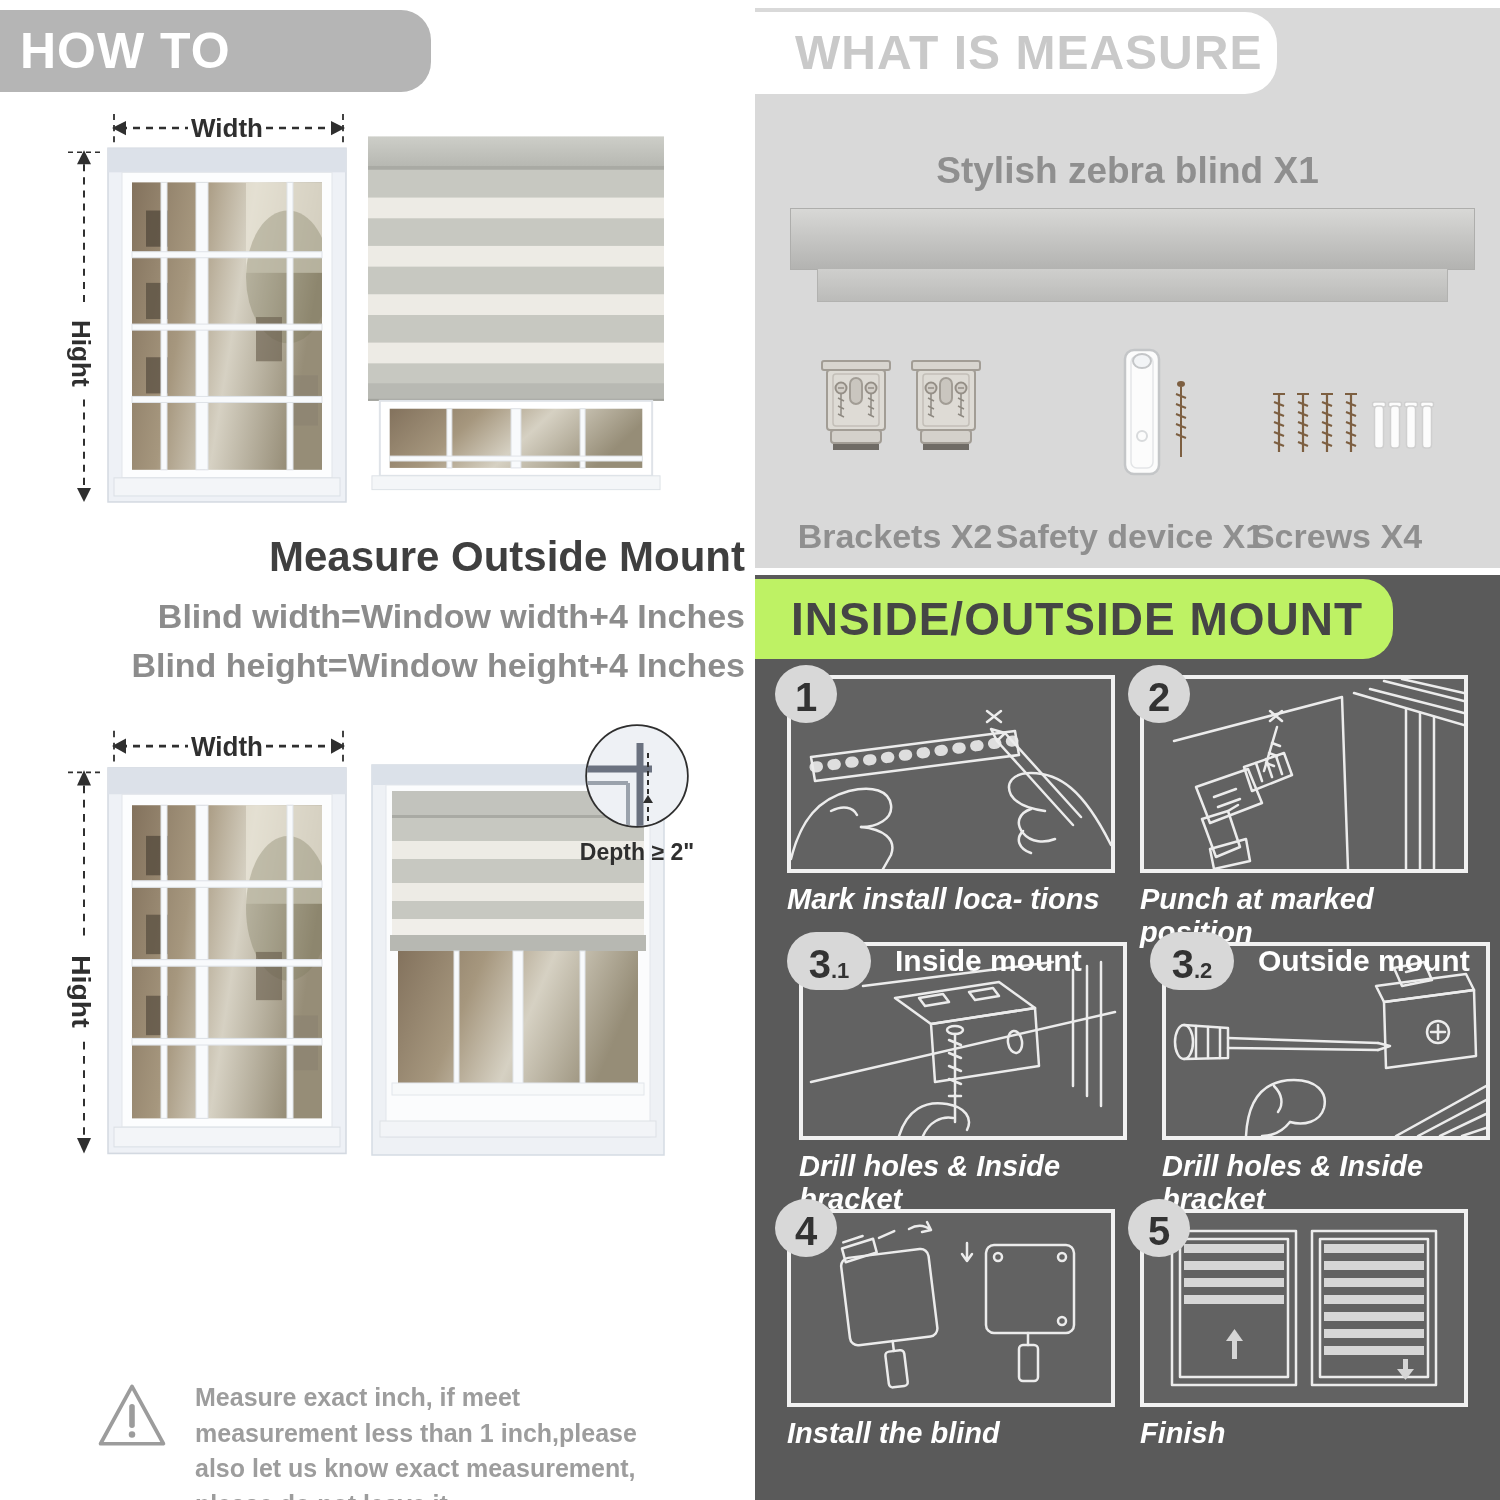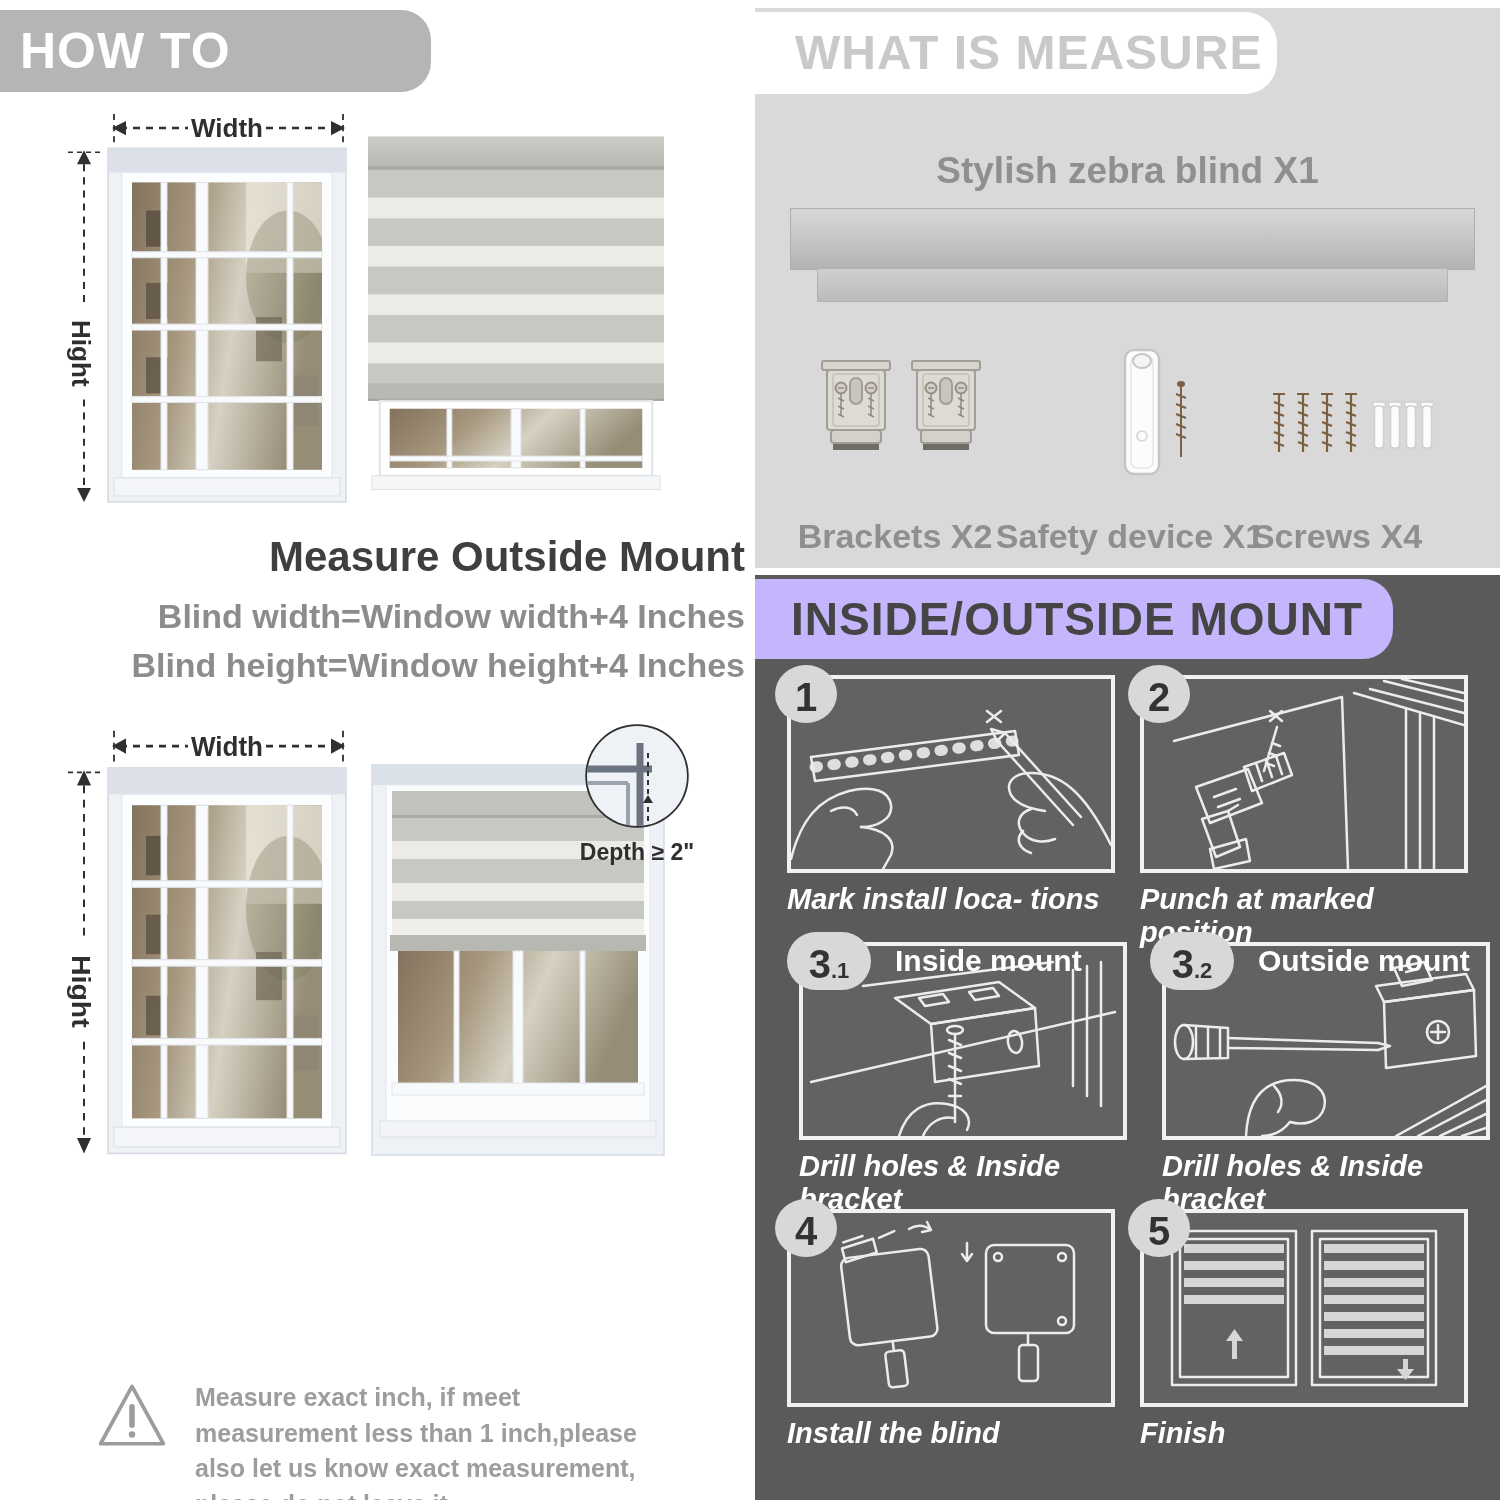--- a/index.html
+++ b/index.html
@@ -25,21 +25,21 @@
   #bar-top{position:absolute;left:35px;top:200px;width:685px;height:62px;
     background:linear-gradient(180deg,#d8d8d6 0%,#c7c7c5 45%,#b3b3b1 100%);
     border:1px solid #aeaeac;box-sizing:border-box;}
   #bar-bottom{position:absolute;left:62px;top:261px;width:631px;height:33px;
     background:linear-gradient(180deg,#cfcfcd,#bbbbb9);
     border:1px solid #b2b2b0;border-top:none;box-sizing:border-box;}
   .inc-label{position:absolute;top:486px;transform:translateX(-50%);
     font-size:34px;font-weight:bold;color:#8f8f8f;white-space:nowrap;margin-top:23px;}
   
   #mount-panel{left:755px;top:575px;width:745px;height:925px;background:#5a5a5a;}
-  #mount-header{position:absolute;left:0;top:4px;width:638px;height:80px;background:#c4b5fd;
+  #mount-header{position:absolute;left:0;top:4px;width:638px;height:80px;background:#bef264;
     border-radius:0 30px 30px 0;color:#454545;font-size:46px;font-weight:bold;
     line-height:80px;padding-left:36px;letter-spacing:1px;box-sizing:border-box;}
   .step{position:absolute;width:328px;}
   .art{position:relative;height:198px;border:4px solid #f1f1f1;background:#626262;
     overflow:hidden;box-sizing:border-box;}
   .art svg{display:block;width:100%;height:100%;}
   .badge{position:absolute;top:-10px;left:-12px;width:62px;height:58px;background:#d8d8d8;
     border-radius:50%;color:#333;font-weight:bold;text-align:center;}
   .badge .num{font-size:40px;line-height:64px;}
   .badge.wide{width:84px;border-radius:29px;}

